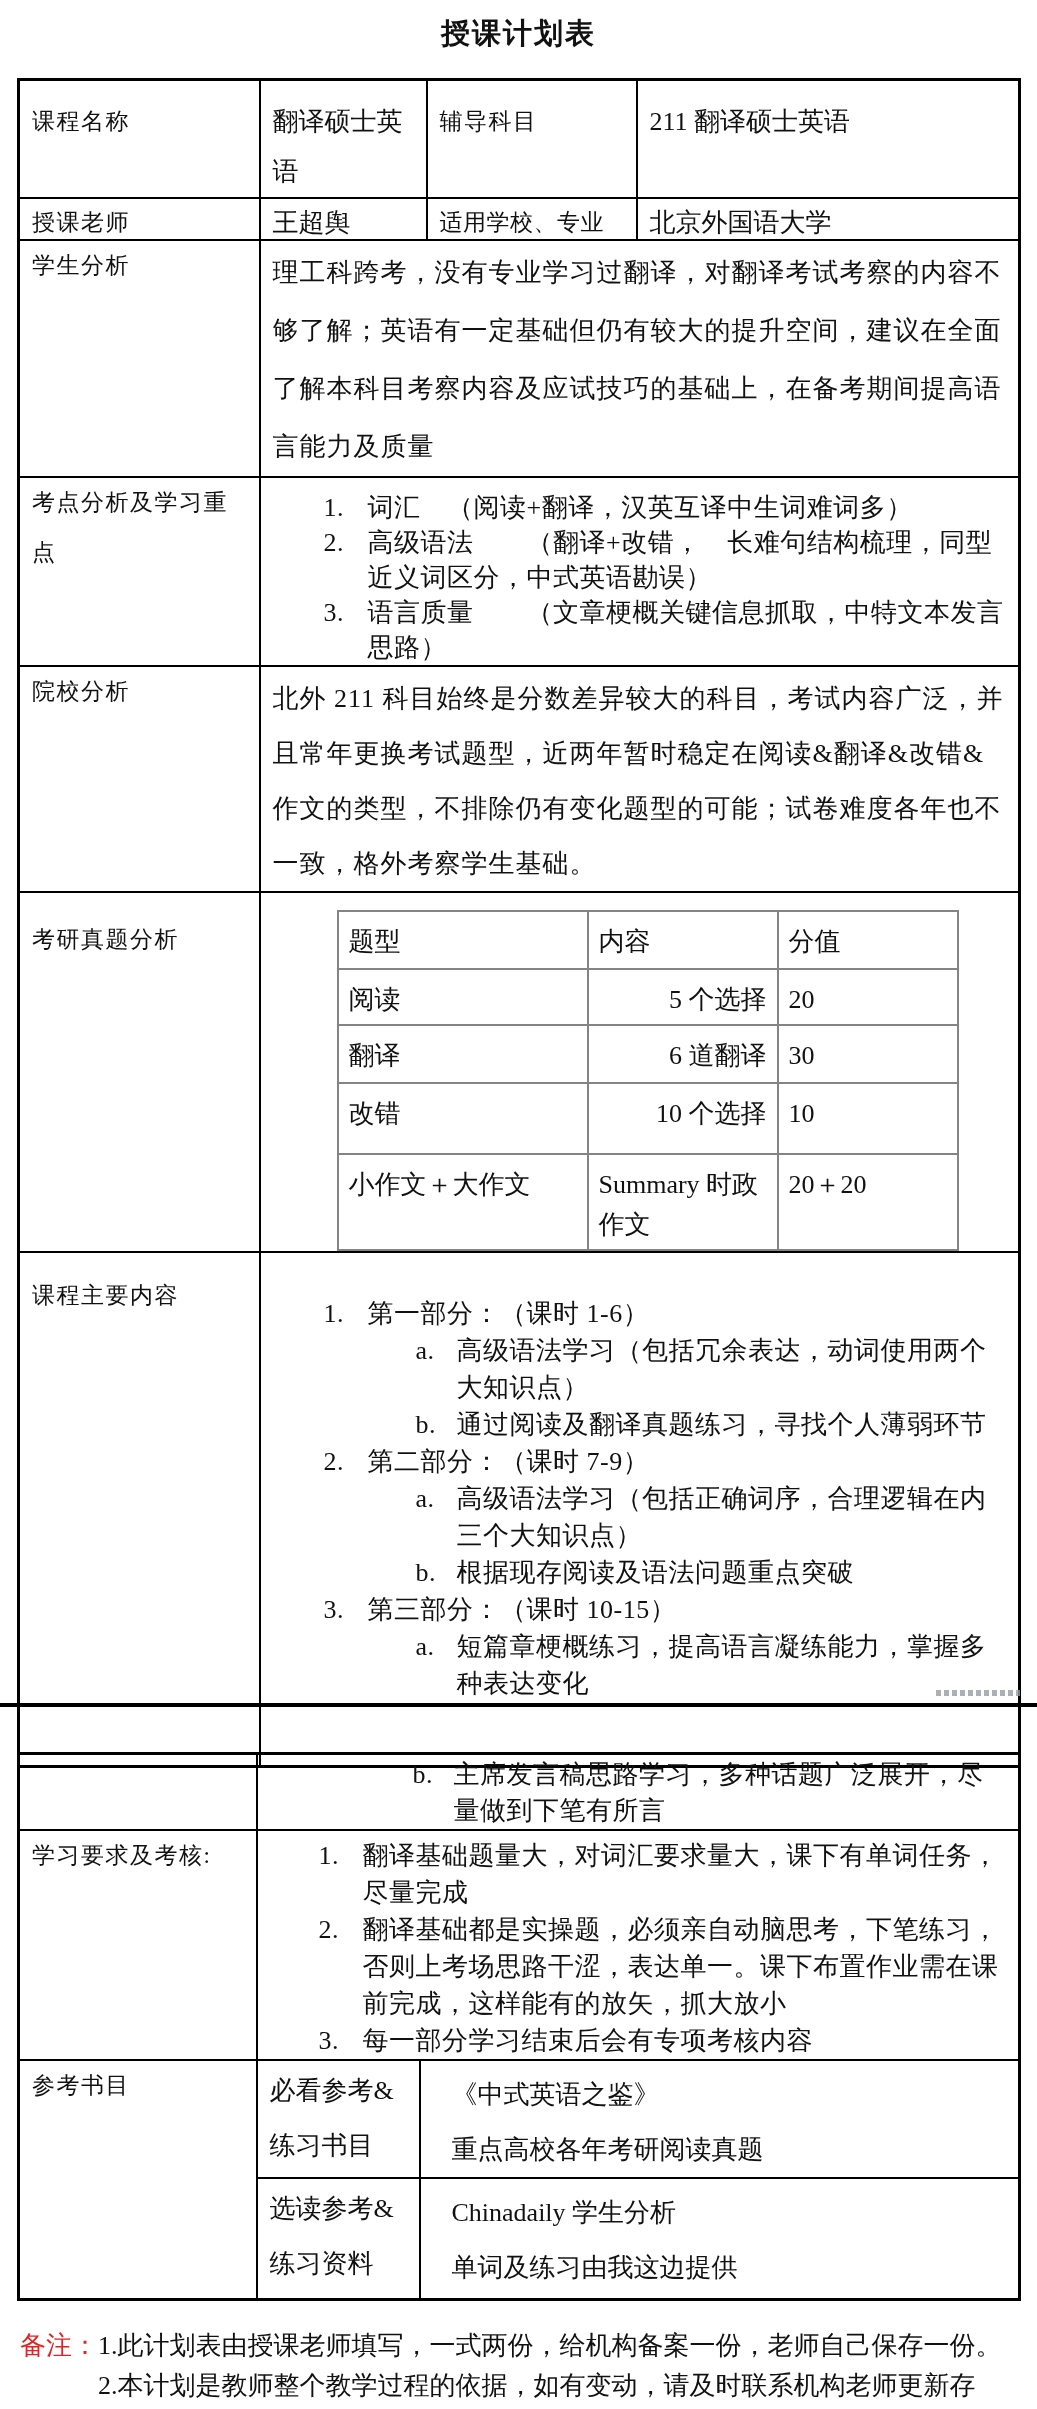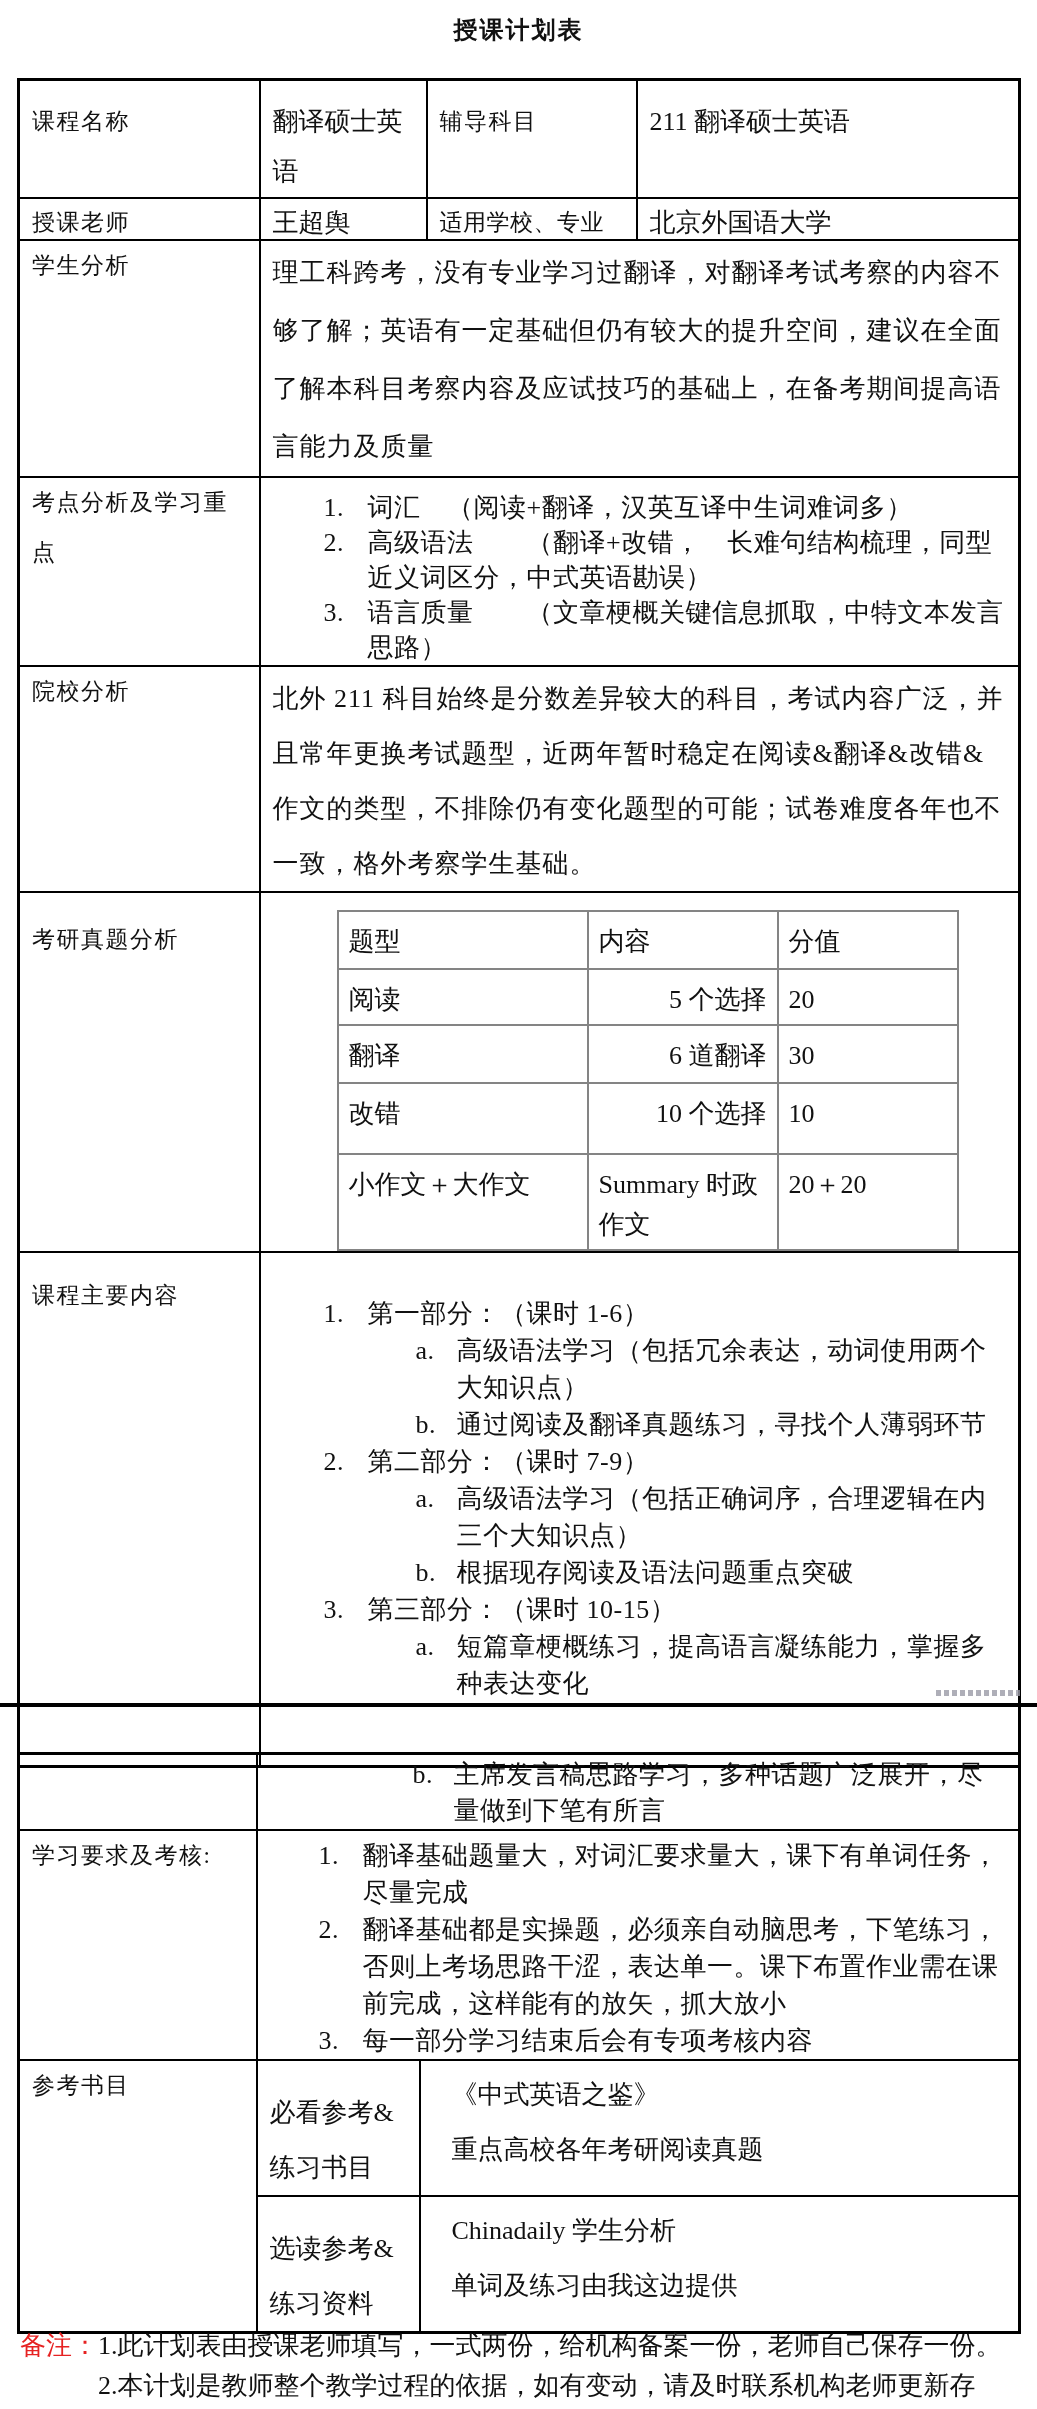--- a/index.html
+++ b/index.html
@@ -4,21 +4,21 @@
 <style>
   html,body{margin:0;padding:0;background:#ffffff;}
   #page{
     position:relative;width:1037px;height:2409px;background:#ffffff;
     font-family:"Liberation Serif","DejaVu Serif",serif;
     color:#111;overflow:hidden;
   }
   
   .doc-title{
     position:absolute;top:14px;left:0;width:1037px;text-align:center;
-    font-size:24px;font-weight:bold;letter-spacing:2px;
+    font-size:29px;font-weight:bold;letter-spacing:2px;
   }
   
   table.plan{
     position:absolute;left:17px;width:1001px;
     border-collapse:collapse;table-layout:fixed;
     font-size:26px;
   }
   table.plan td{
     border:2px solid #000;vertical-align:top;
     padding:0 12px;box-sizing:border-box;overflow:hidden;
@@ -54,21 +54,21 @@
     margin:17px 0 0 64px;border-collapse:collapse;table-layout:fixed;
     width:620px;font-size:26px;
   }
   table.exam td{
     border:2px solid #848484;vertical-align:top;
     padding:10px 10px 4px 10px;box-sizing:border-box;line-height:40px;
   }
   table.exam td.ind{padding-left:48px;text-align:right;}
   
   .ref-cat div, .ref-items div{line-height:55px;}
-  .ref-cat{padding-top:24px;}
+  .ref-cat{padding-top:2px;}
   .ref-items{padding-top:6px;margin-left:19px;}
   
   .page-sep{position:absolute;left:0;top:1703px;width:1037px;height:4px;background:#000;}
   .micro-mark{
     position:absolute;left:936px;top:1690px;width:84px;height:6px;
     background:repeating-linear-gradient(90deg,#9a9aa6 0 5px,transparent 5px 8px);
     opacity:.8;
   }
   
   .remarks{position:absolute;left:20px;top:2326px;width:1000px;font-size:26px;}

